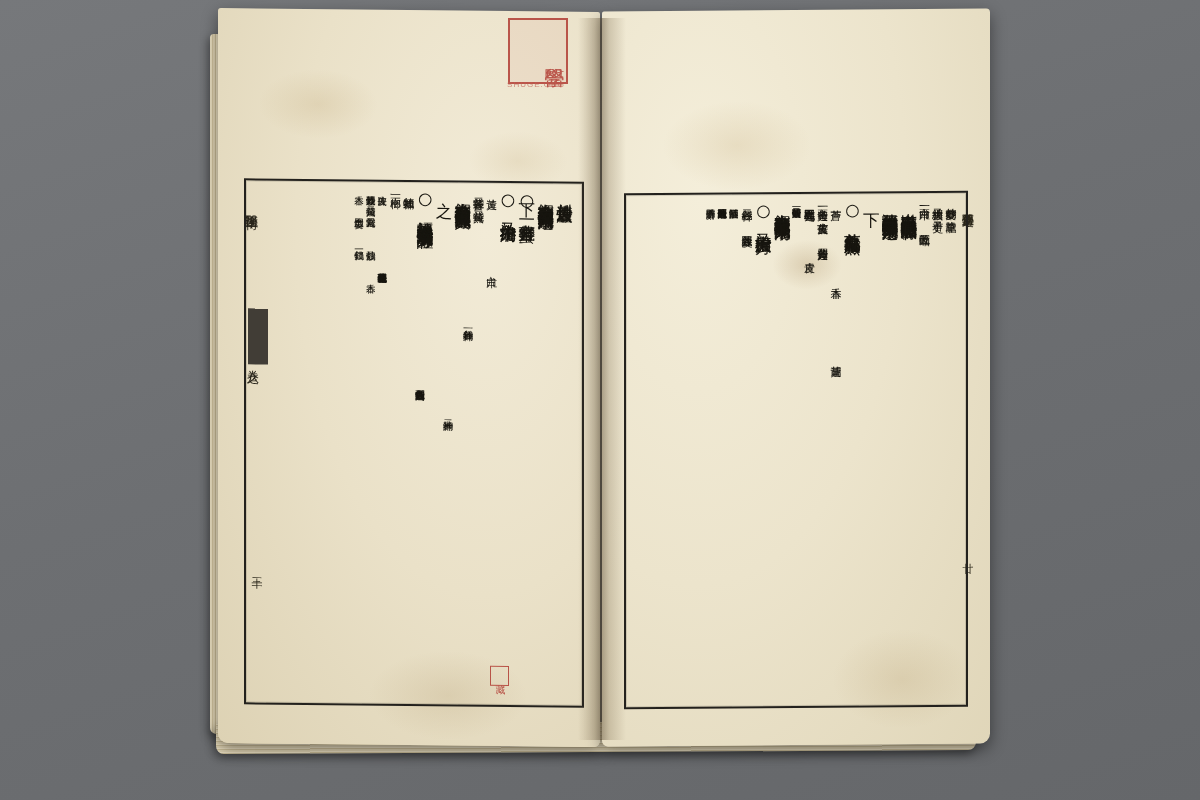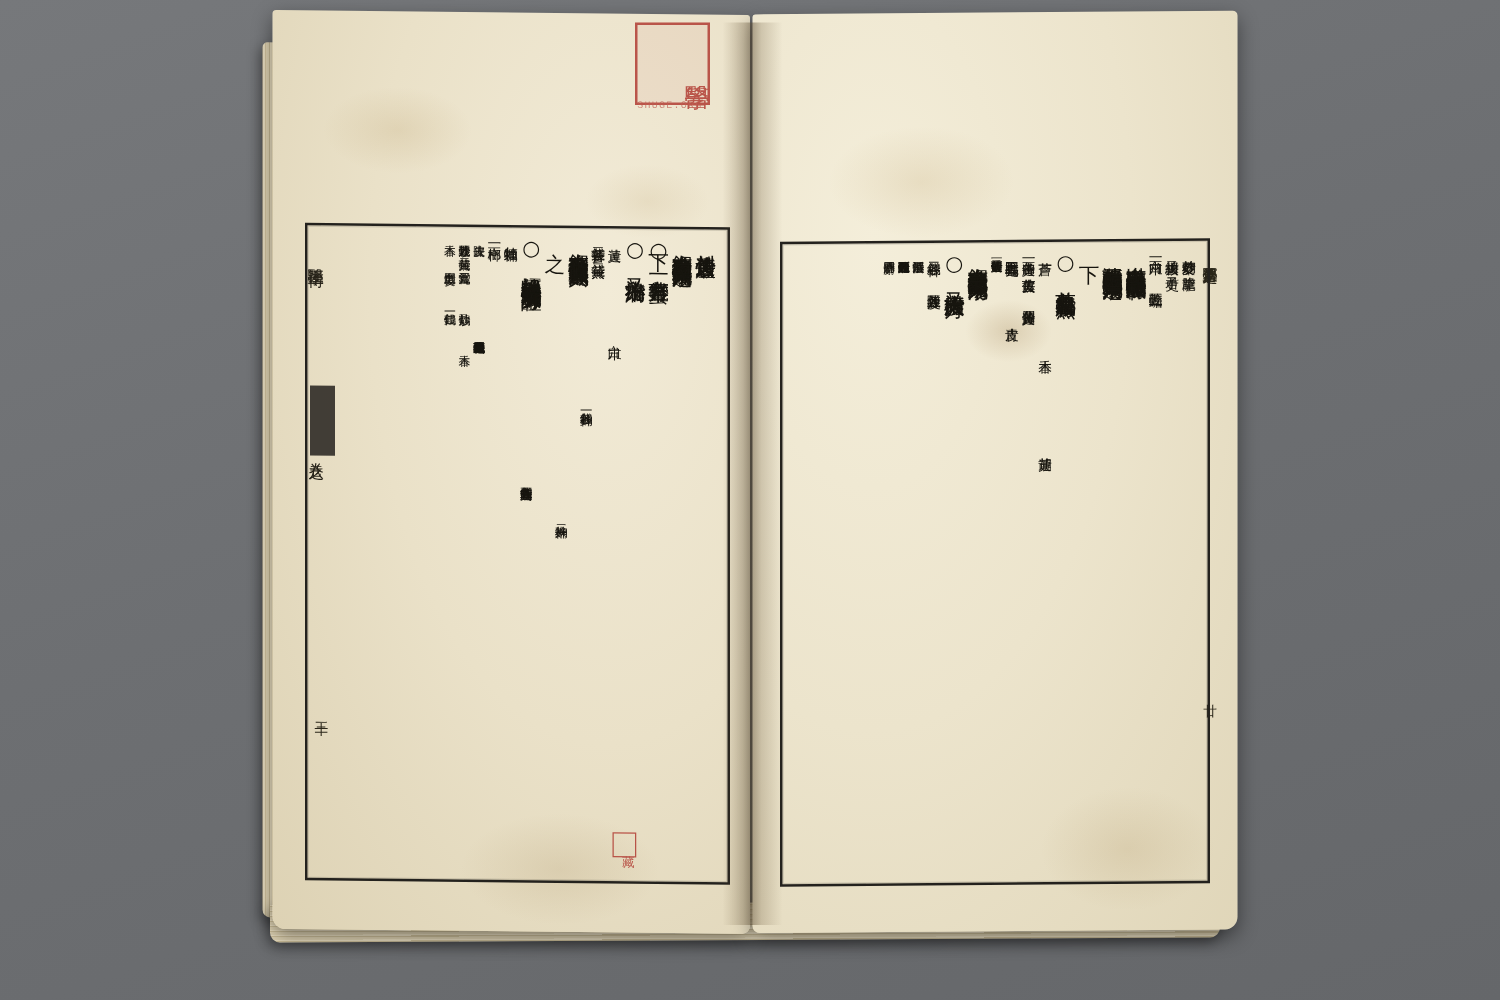--- a/index.html
+++ b/index.html
@@ -213,21 +213,21 @@
     color: #2a2619;
   }
 
   
   .seal {
     position: absolute;
     border: 2px solid #b13c33;
     color: #b13c33;
     writing-mode: vertical-rl;
     text-orientation: upright;
-    font-family: Liberation Mono, monospace;
+    font-family: Liberation Sans, sans-serif;
     text-align: center;
     opacity: 0.85;
   }
   .seal.top {
     left: 508px;
     top: 18px;
     width: 56px;
     height: 60px;
     font-size: 20px;
     line-height: 1.1;

